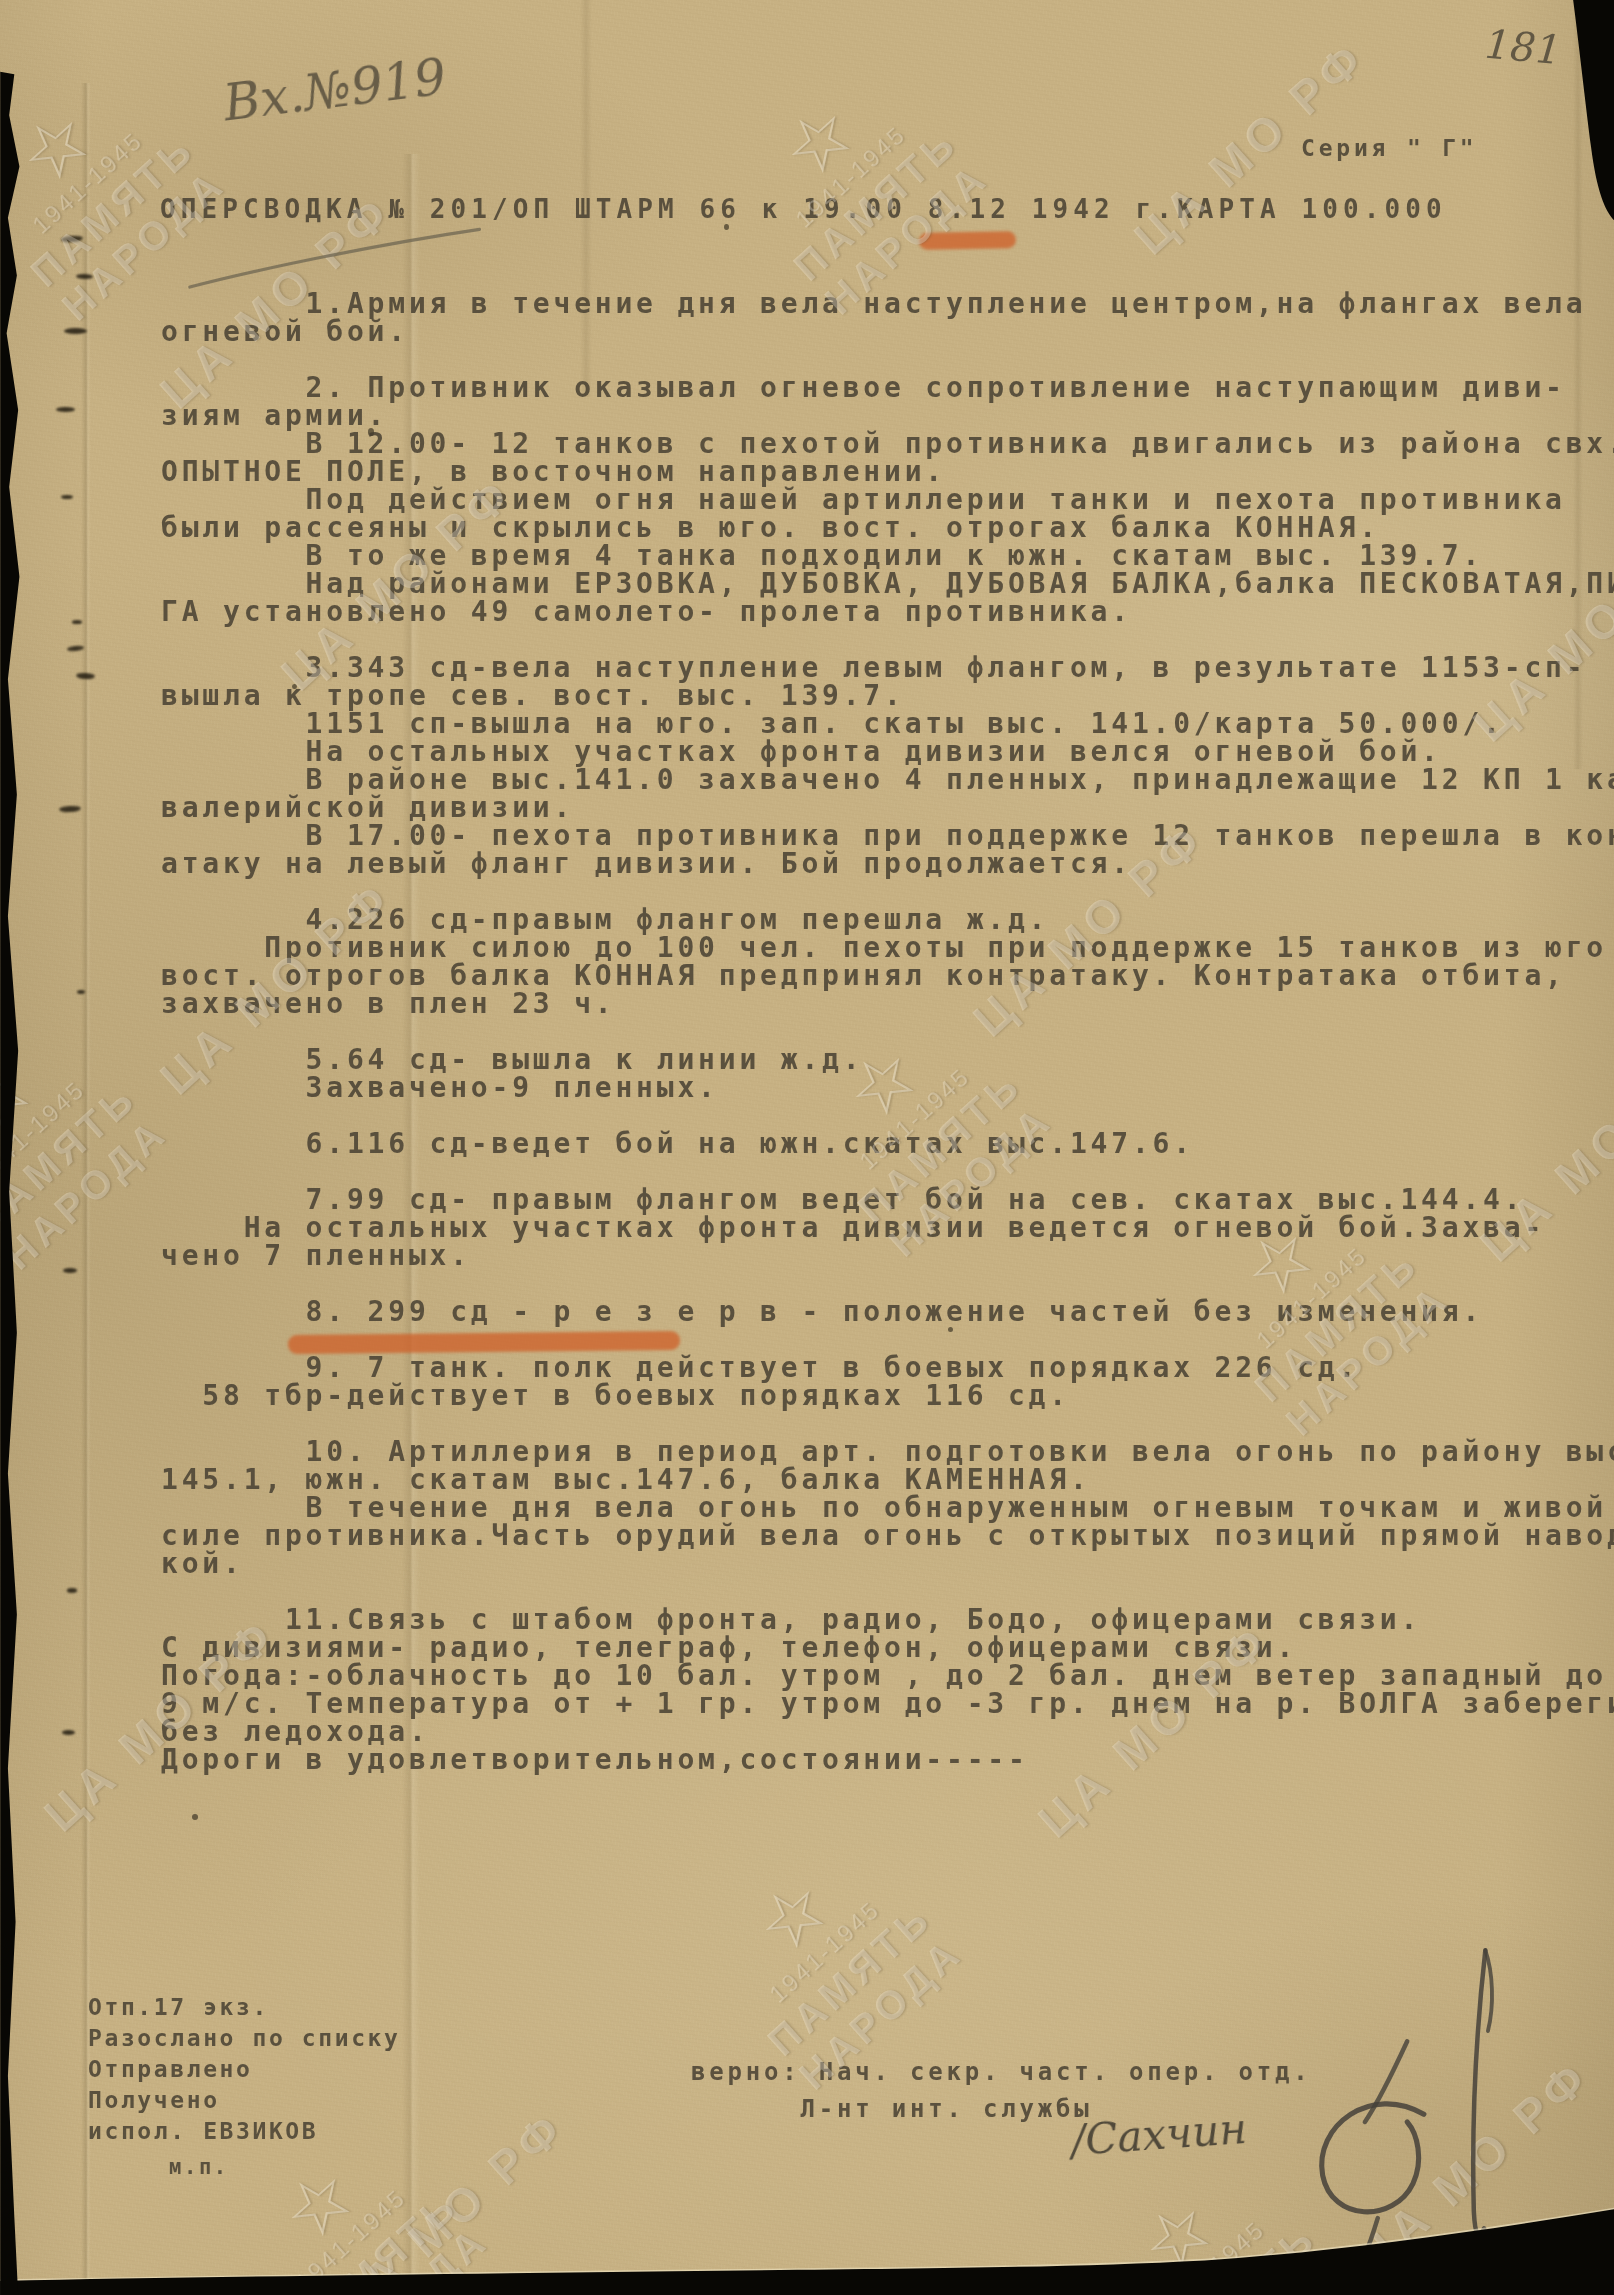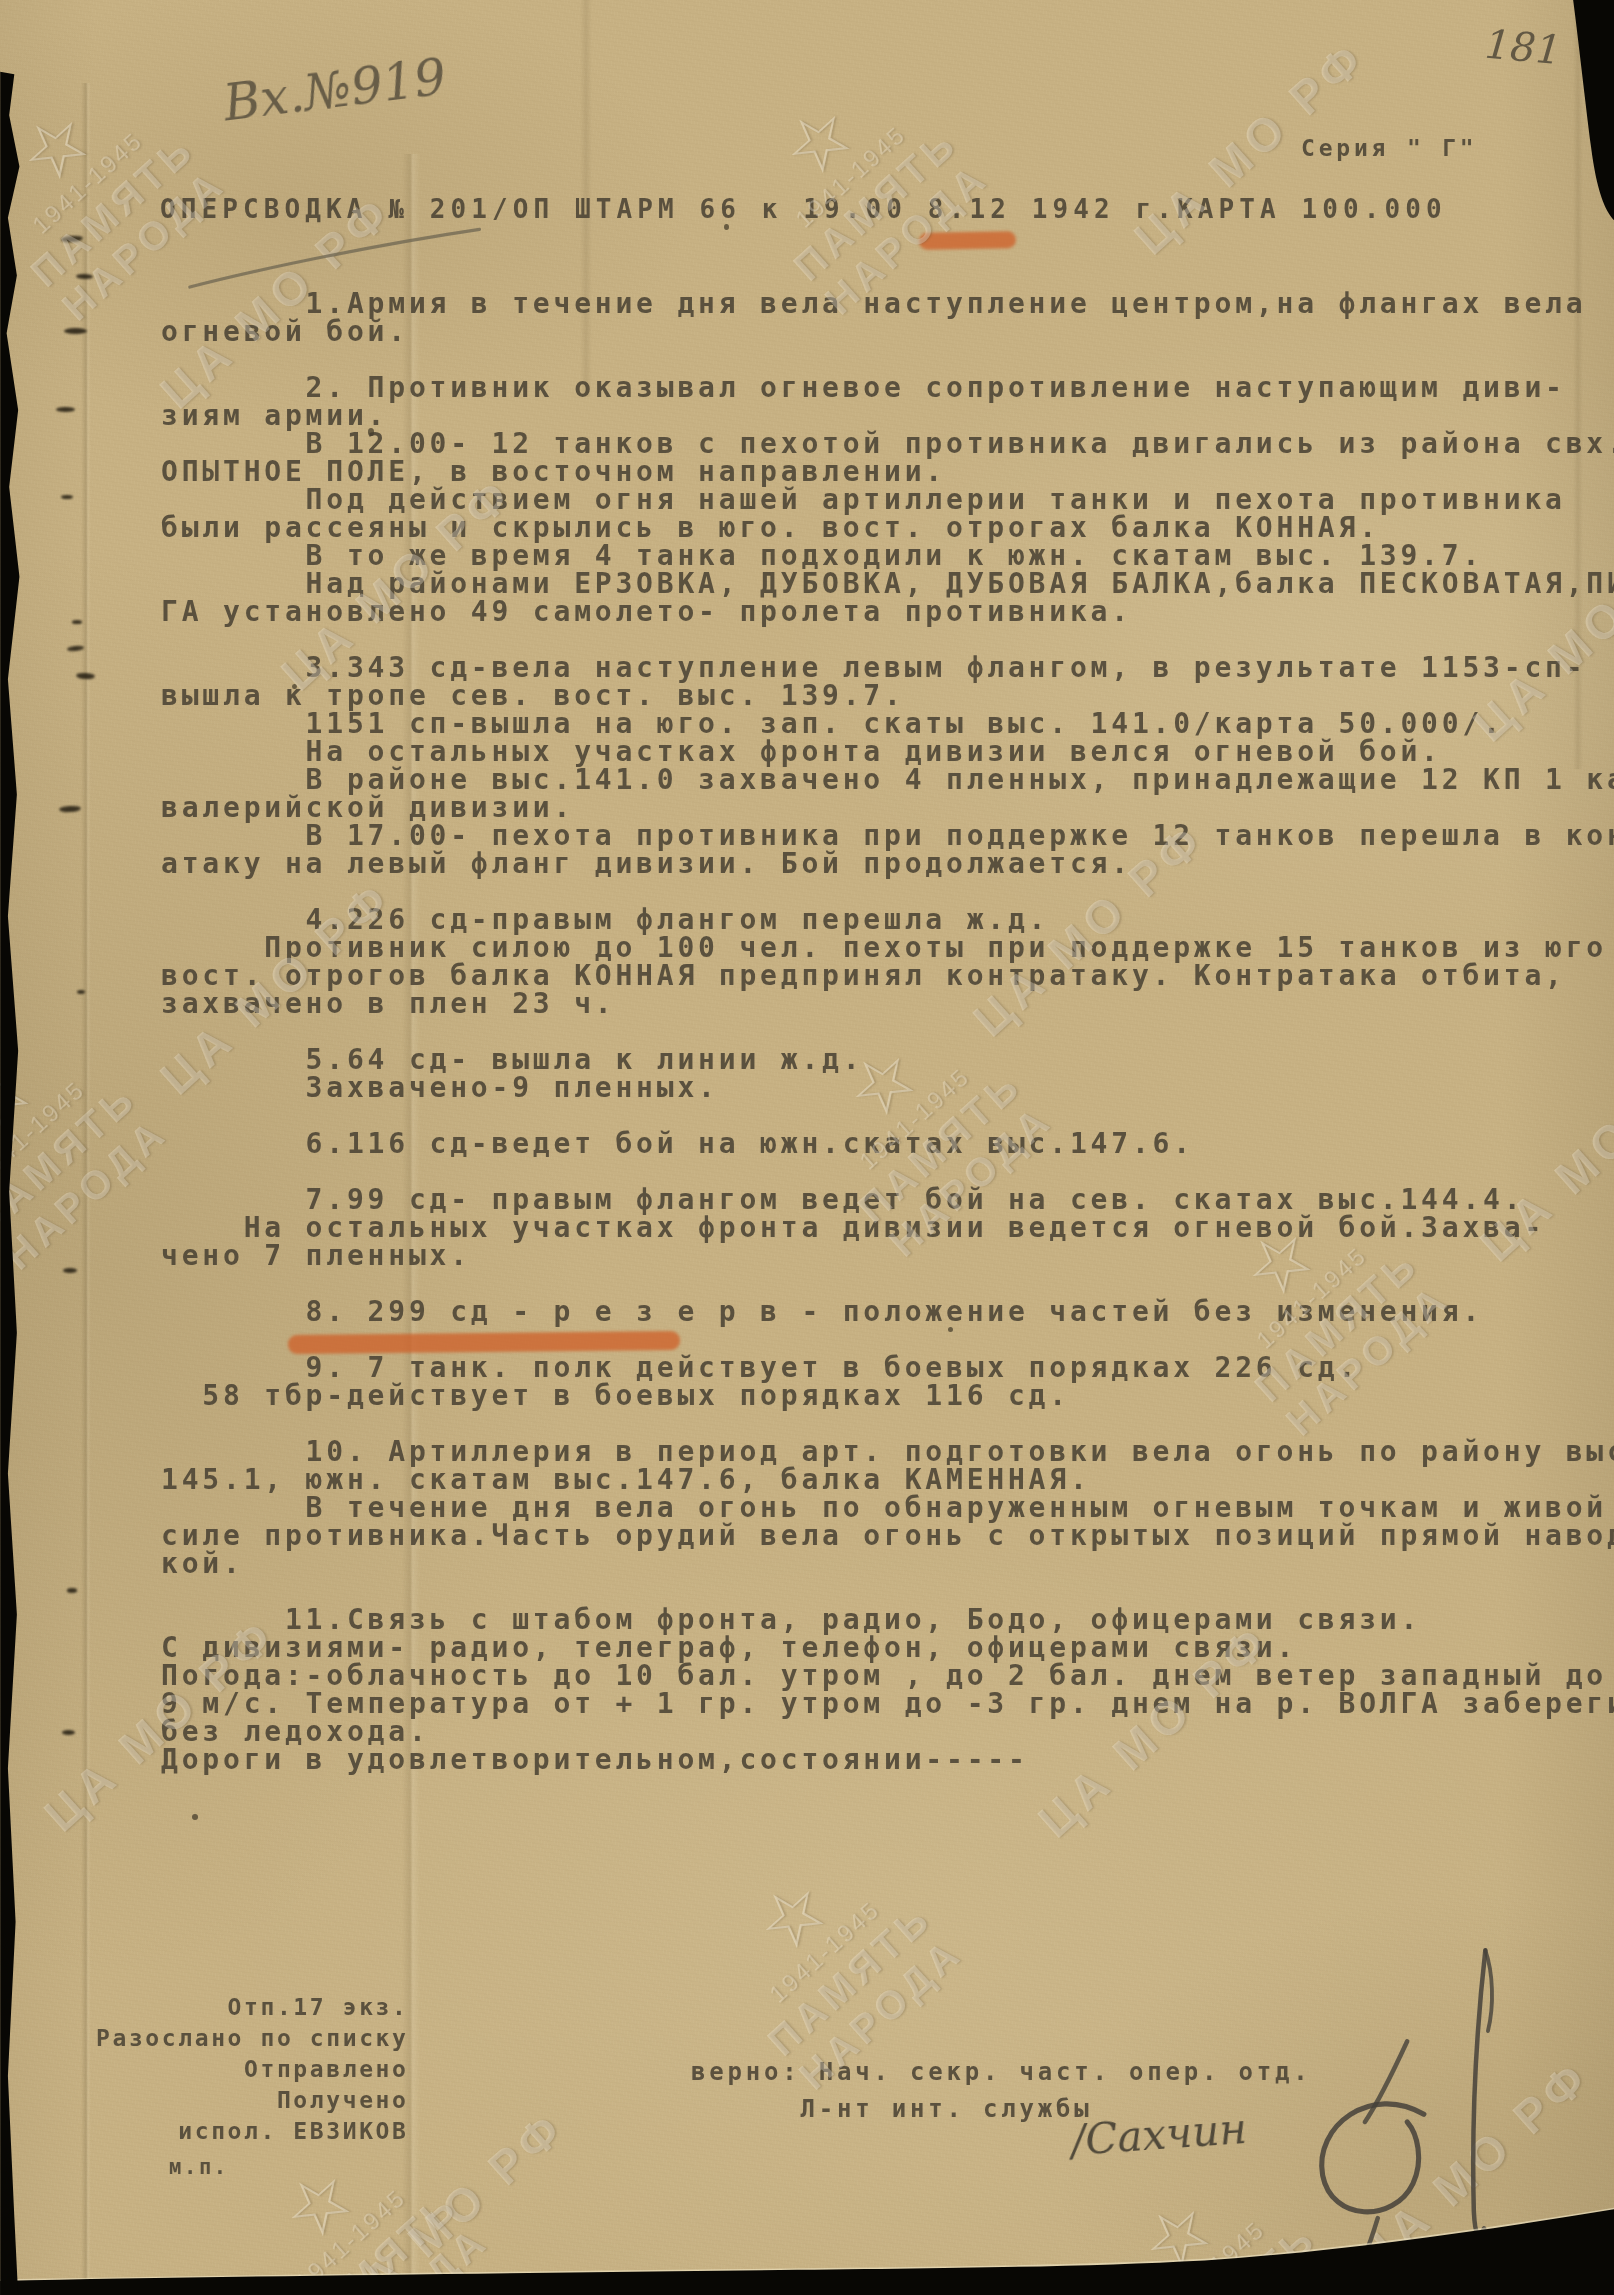--- a/index.html
+++ b/index.html
@@ -135,21 +135,21 @@
 кой.
 
       11.Связь с штабом фронта, радио, Бодо, офицерами связи.
 С дивизиями- радио, телеграф, телефон, офицерами связи.
 Погода:-облачность до 10 бал. утром , до 2 бал. днем ветер западный до
 9 м/с. Температура от + 1 гр. утром до -3 гр. днем на р. ВОЛГА забереги
 без ледохода.
 Дороги в удовлетворительном,состоянии-----</div>
 
 
-  <div class="abs typed fleft" style="left:96px;top:1992px;text-align:right;">Отп.17 экз.
+  <div class="abs typed fleft" style="left:88px;top:1992px;">Отп.17 экз.
 Разослано по списку
 Отправлено
 Получено
 испол. ЕВЗИКОВ</div>
   <div class="abs typed seal" style="left:153px;top:2155px;margin-left:16px;">м.п.</div>
 
   <div class="abs typed fright" style="left:691px;top:2054px;">верно: Нач. секр. част. опер. отд.
       Л-нт инт. службы</div>
 
   <div class="abs hand hw-in" style="left:223px;top:61px;">Вх.№919</div>

